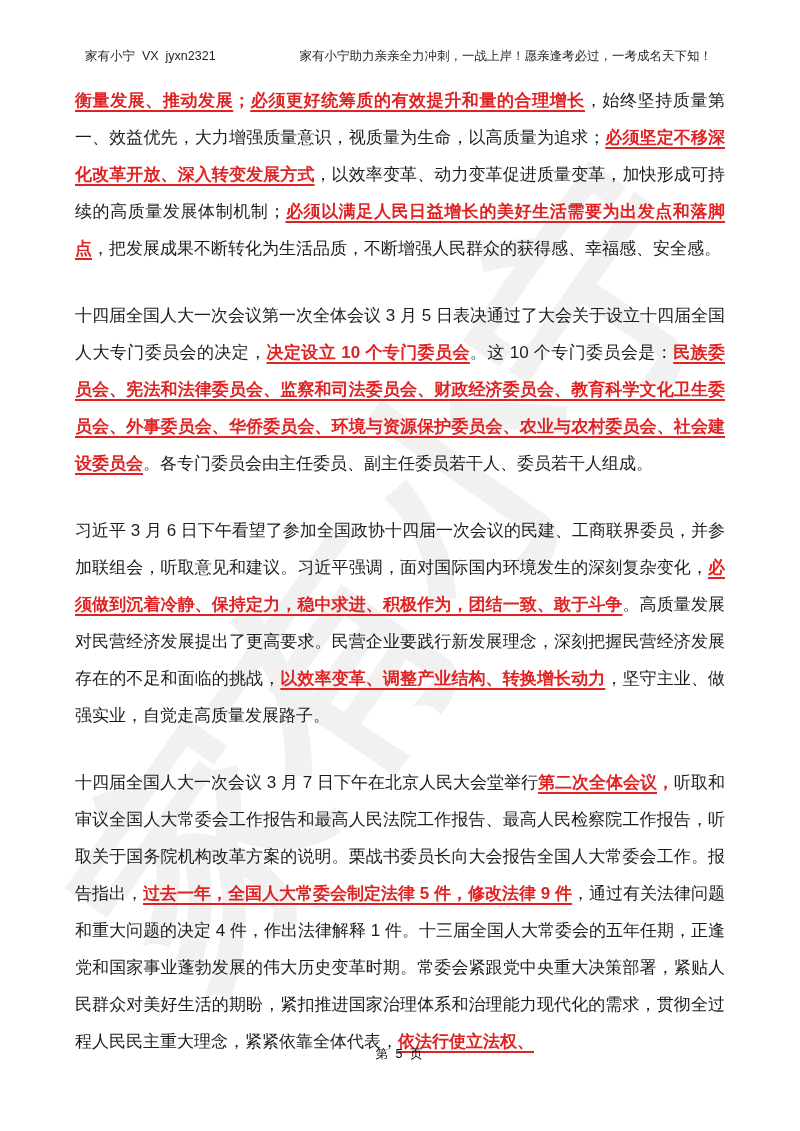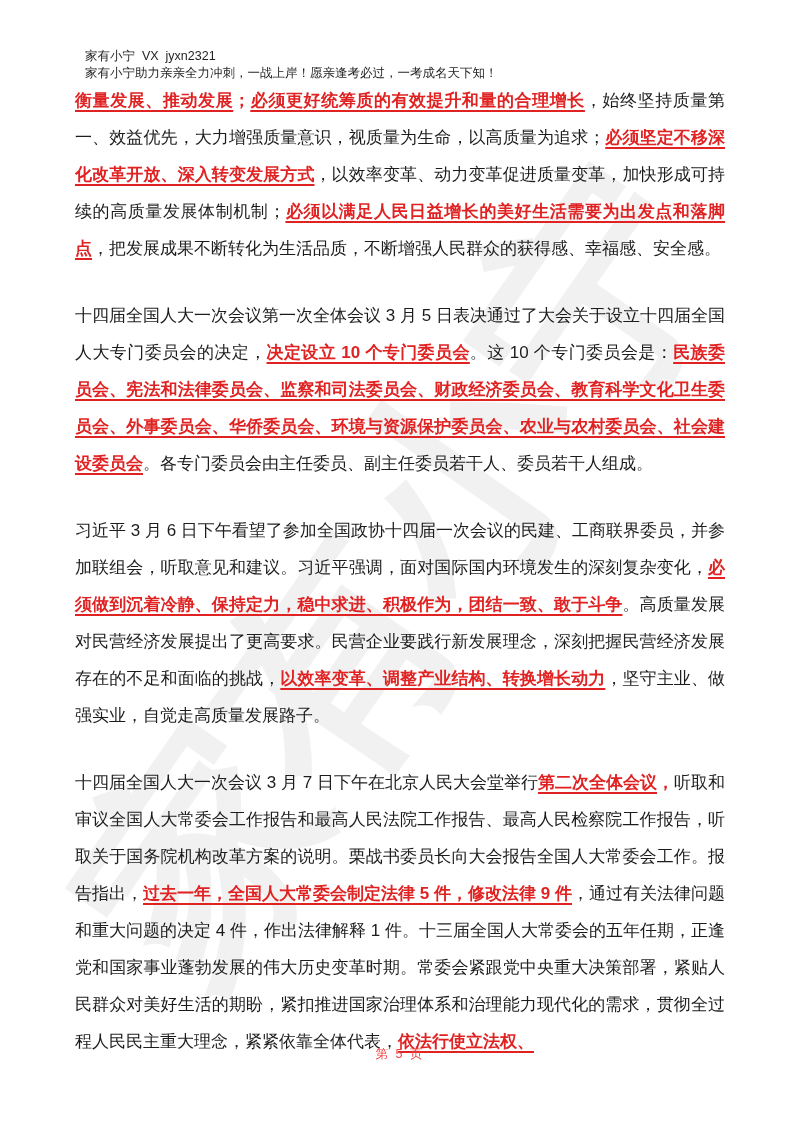--- a/index.html
+++ b/index.html
@@ -30,21 +30,20 @@
 
   .header {
     position: absolute;
     top: 48px; left: 85px; right: 88px;
     display: flex;
     justify-content: space-between;
     align-items: baseline;
     font-size: 12.5px;
     color: #1f1f1f;
     z-index: 1;
-    flex-direction: column;
   }
   .header .h-left { white-space: pre; }
   .header .h-right { white-space: pre; }
 
   .doc-body {
     position: absolute;
     top: 82px; left: 75px;
     width: 650px;
     font-size: 17px;
     line-height: 37px;
@@ -64,21 +63,21 @@
   .rp {
     color: var(--red);
     font-weight: 700;
   }
 
   .footer {
     position: absolute;
     top: 1046px; left: 0; right: 0;
     text-align: center;
     font-size: 12.5px;
-    color: #ef4444;
+    color: #000000;
     z-index: 1;
     letter-spacing: 2px;
   }
 </style>
 </head>
 <body style="--red: #e02222; color: rgb(28, 28, 28);">
 
 <div class="page">
   <div class="watermark">家有小宁</div>
 

